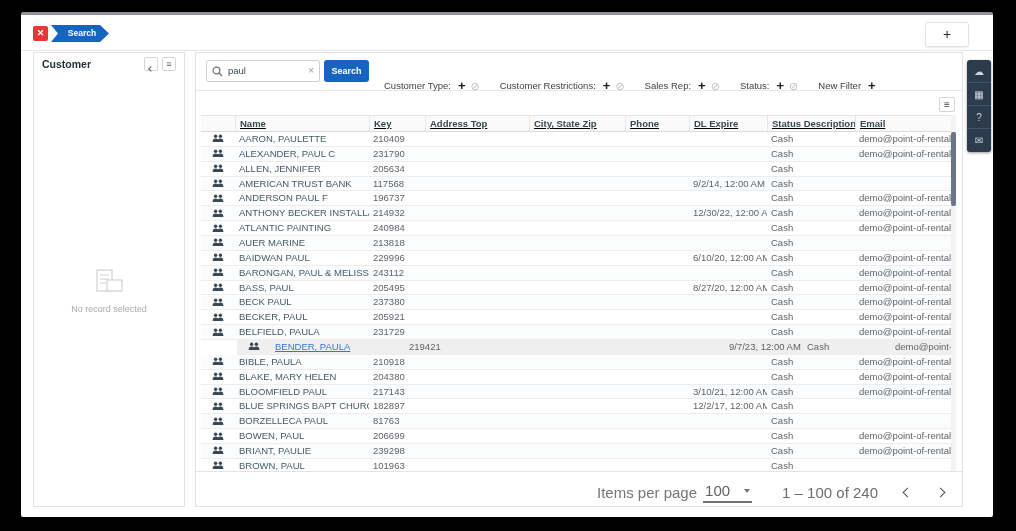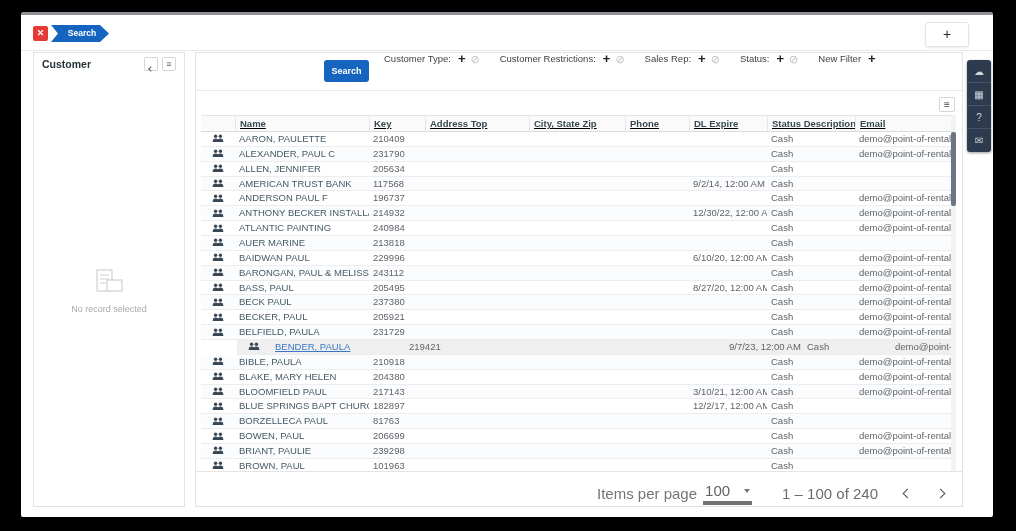--- a/index.html
+++ b/index.html
@@ -32,21 +32,21 @@
 
   
   .main-card{position:absolute;left:174px;top:37px;width:768px;height:455px;background:#fff;border:1px solid #e2e2e2;}
   .search-row{position:absolute;left:0;top:0;width:100%;height:38px;border-bottom:1px solid #e8e8e8;}
   .search-input{position:absolute;left:10px;top:7px;width:114px;height:22px;border:1px solid #cfcfcf;border-radius:3px;background:#fff;}
   .search-input .mag{position:absolute;left:5px;top:5px;}
   .search-input .val{position:absolute;left:21px;top:4px;font-size:9.5px;color:#37474f;}
   .search-input .clear{position:absolute;right:5px;top:4px;font-size:10px;color:#9e9e9e;cursor:pointer;}
   .search-btn{position:absolute;left:128px;top:7px;width:45px;height:22px;background:#1565c0;border:none;border-radius:3px;
     color:#fff;font-size:9px;font-weight:bold;cursor:pointer;}
-  .filter-list{position:absolute;left:188px;top:0;height:38px;display:flex;align-items:flex-start;}
+  .filter-list{position:absolute;left:188px;top:0;height:38px;display:flex;align-items:flex-end;}
   .filter-item{display:flex;align-items:center;margin-right:20px;white-space:nowrap;}
   .f-label{font-size:9.5px;color:#424242;}
   .f-plus{font-size:13px;font-weight:bold;color:#1d1d1d;margin:0 5px 0 7px;cursor:pointer;line-height:10px;}
   .f-slash{font-size:11px;color:#bdbdbd;cursor:pointer;line-height:10px;}
   .new-filter{display:flex;align-items:center;}
   .view-select{position:absolute;right:7px;top:6px;width:108px;height:20px;border:1px solid #c6c6c6;border-radius:3px;background:#fff;cursor:pointer;}
   .view-select .vs-text{position:absolute;left:7px;top:4px;font-size:9px;color:#5f6368;}
   .vs-chev{position:absolute;right:7px;top:6px;width:5px;height:5px;border-left:1.4px solid #555;border-bottom:1.4px solid #555;transform:rotate(-45deg);}
   .list-btn{position:absolute;right:7px;top:44px;width:16px;height:15px;border:1px solid #d5d5d5;border-radius:2px;background:#fff;
     font-size:10px;color:#424242;text-align:center;line-height:14px;cursor:pointer;}
@@ -64,21 +64,21 @@
   .c-name{color:#455a64;}
   .c-name.link{color:#3b76c4;text-decoration:underline;}
   .c-dl{text-align:left;padding-right:15px;}
   .c-icon{display:flex;justify-content:center;align-items:center;padding-left:0;}
   .sbar-track{position:absolute;right:6px;top:62px;width:5px;height:356px;background:#f3f3f3;}
   .sbar-thumb{position:absolute;right:6px;top:79px;width:5px;height:74px;background:#6b7684;border-radius:2px;cursor:pointer;}
 
   
   .pag{position:absolute;left:0;top:418px;width:100%;height:36px;border-top:1px solid #e4e4e4;}
   .pag-inner{position:absolute;right:18px;top:10px;display:flex;align-items:center;font-size:15px;color:#757575;}
-  .ipp-select{margin-left:6px;border-bottom:4px solid #737373;padding:0 2px 2px 2px;color:#616161;display:flex;align-items:center;cursor:pointer;}
+  .ipp-select{margin-left:6px;border-bottom:2px solid #737373;padding:0 2px 2px 2px;color:#616161;display:flex;align-items:center;cursor:pointer;}
   .ipp-caret{width:0;height:0;border-left:3.5px solid transparent;border-right:3.5px solid transparent;border-top:4px solid #757575;margin-left:14px;}
   .range{margin:0 26px 0 30px;color:#6d6d6d;}
   .pchev{width:7px;height:7px;border-left:1.6px solid #4d4d4d;border-bottom:1.6px solid #4d4d4d;display:inline-block;cursor:pointer;}
   .pchev.prev{transform:rotate(45deg);margin-right:26px;}
   .pchev.next{transform:rotate(-135deg);}
 
   
   .side-toolbar{position:absolute;left:946px;top:45px;width:24px;background:#2d3b4e;border-radius:3px;
     box-shadow:0 1px 3px rgba(0,0,0,.4);z-index:5;}
   .tool{height:23px;text-align:center;color:#cfd6dd;font-size:10px;line-height:23px;cursor:pointer;border-bottom:1px solid #45536a;}
@@ -108,20 +108,28 @@
           <line x1="8" y1="15" x2="14" y2="15" stroke="#d8d8d8" stroke-width="1.2"></line>
           <rect x="15" y="12" width="15" height="11" fill="#fff" stroke="#d8d8d8" stroke-width="1.4"></rect>
         </svg>
         <div class="empty-text">No record selected</div>
       </div>
     </div>
 
     <div class="main-card">
 
       <div class="search-row">
+        <div class="search-input">
+          <svg class="mag" width="11" height="11" viewBox="0 0 11 11">
+            <circle cx="4.5" cy="4.5" r="3.4" fill="none" stroke="#757575" stroke-width="1.3"></circle>
+            <line x1="7.2" y1="7.2" x2="10" y2="10" stroke="#757575" stroke-width="1.3"></line>
+          </svg>
+          <span class="val">paul</span>
+          <span class="clear">×</span>
+        </div>
         <button class="search-btn">Search</button>
 
         <div class="filter-list">
 
   <span class="filter-item">
     <span class="f-label">Customer Type:</span>
     <span class="f-plus">+</span>
     <span class="f-slash">⊘</span>
   </span>
 

